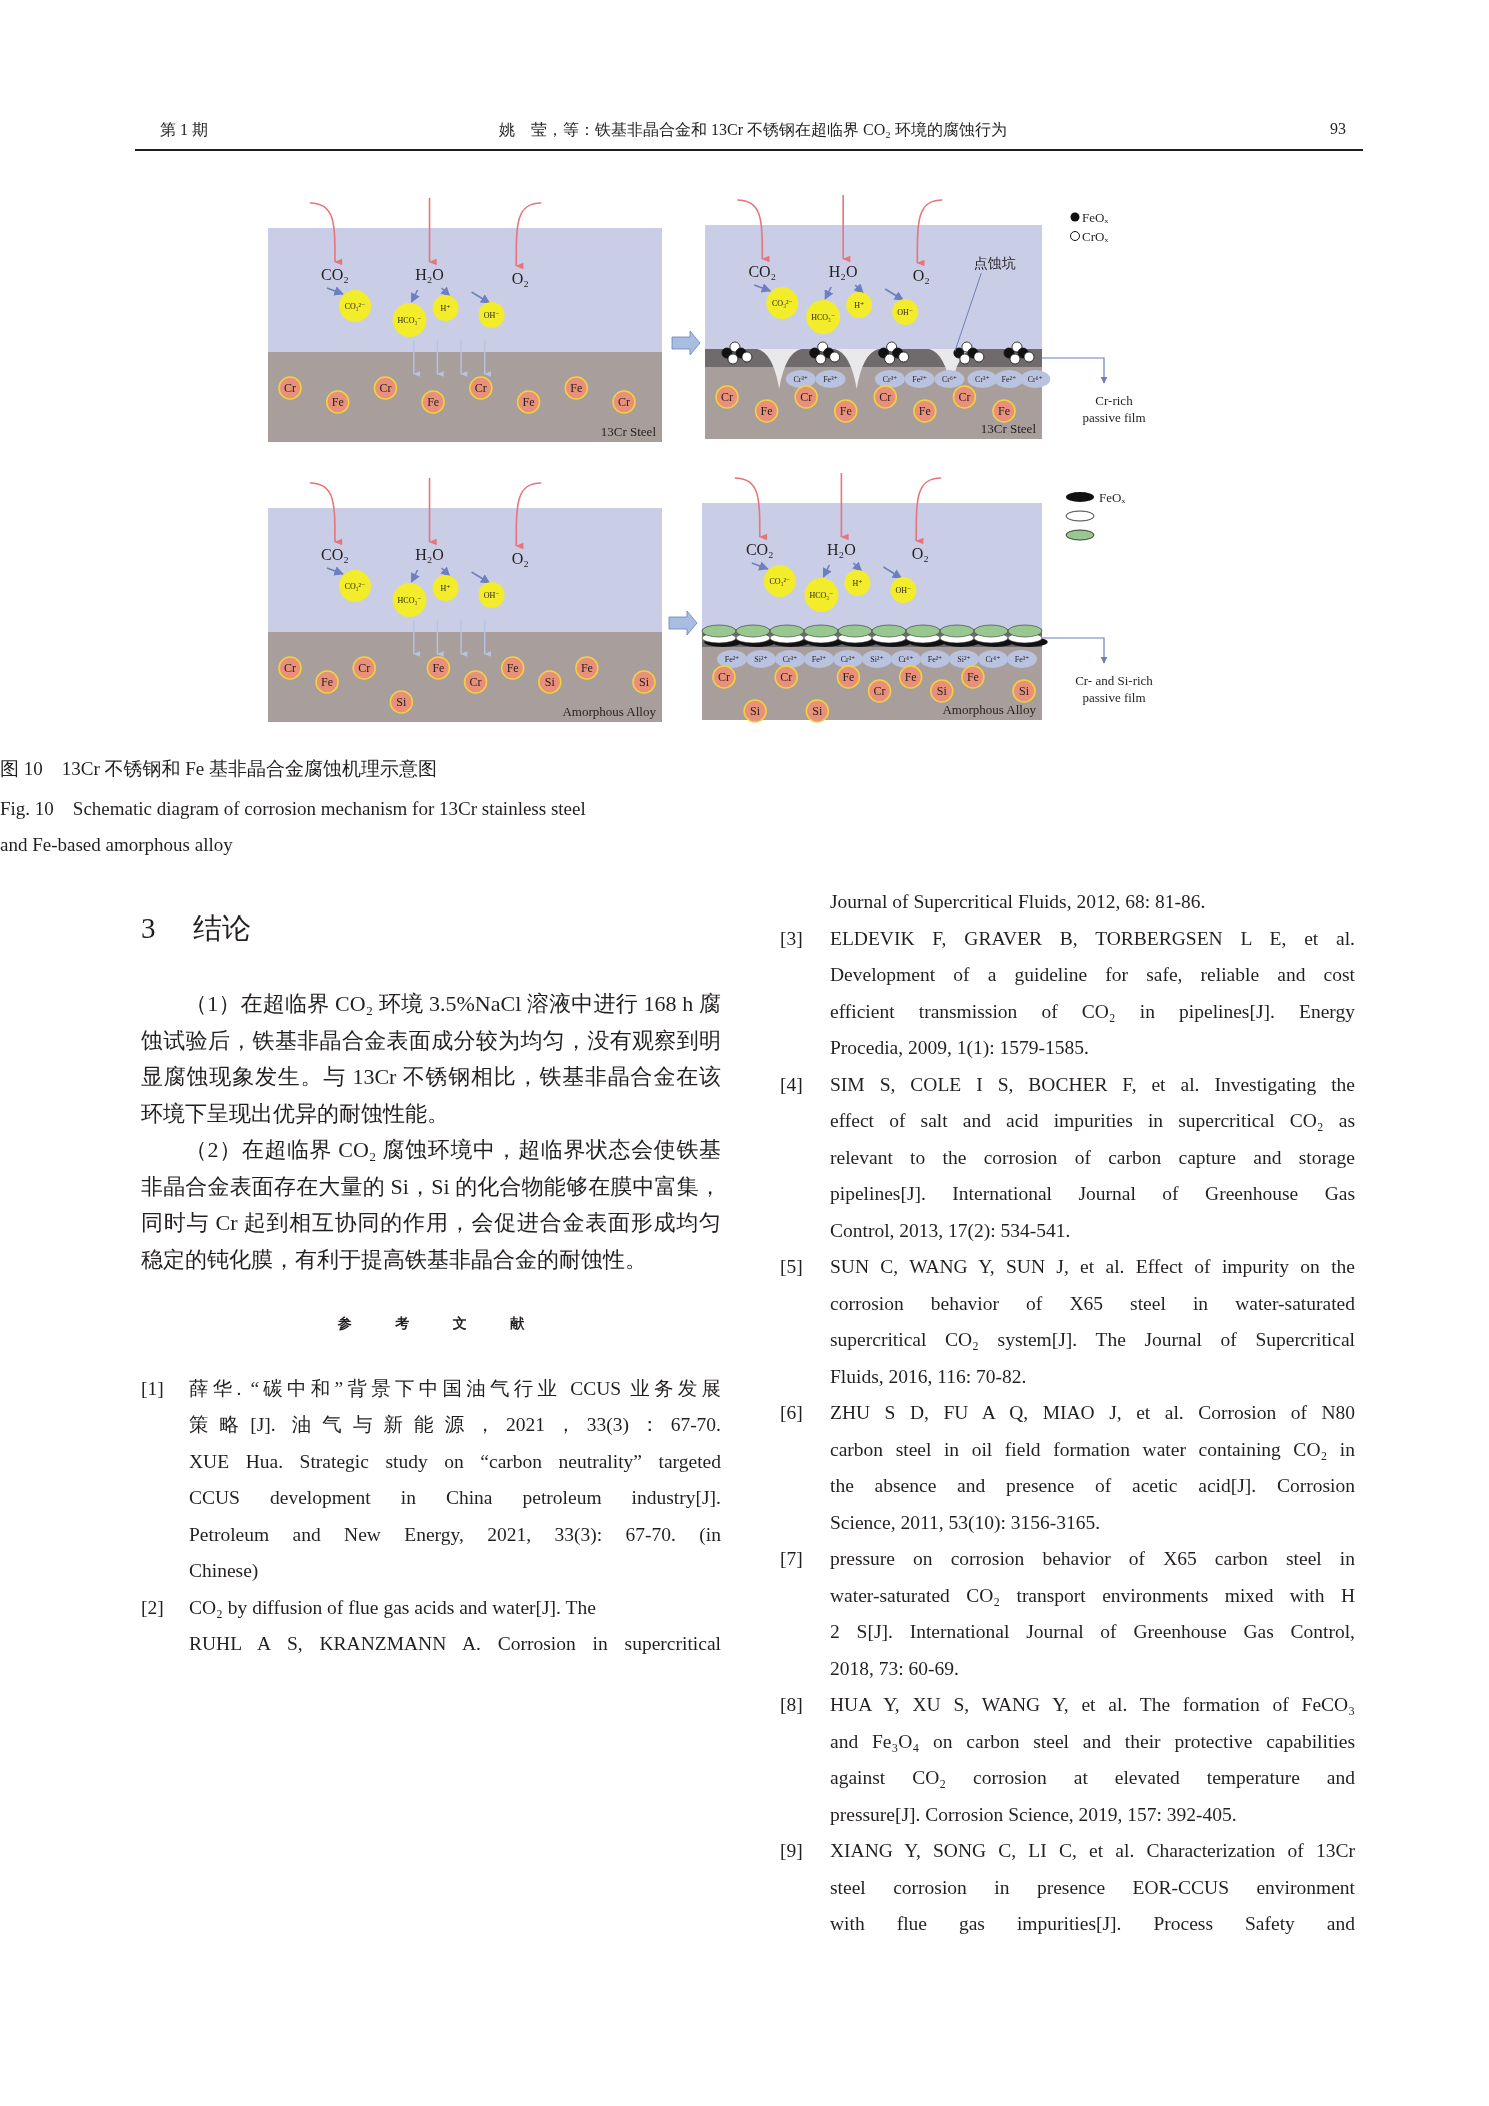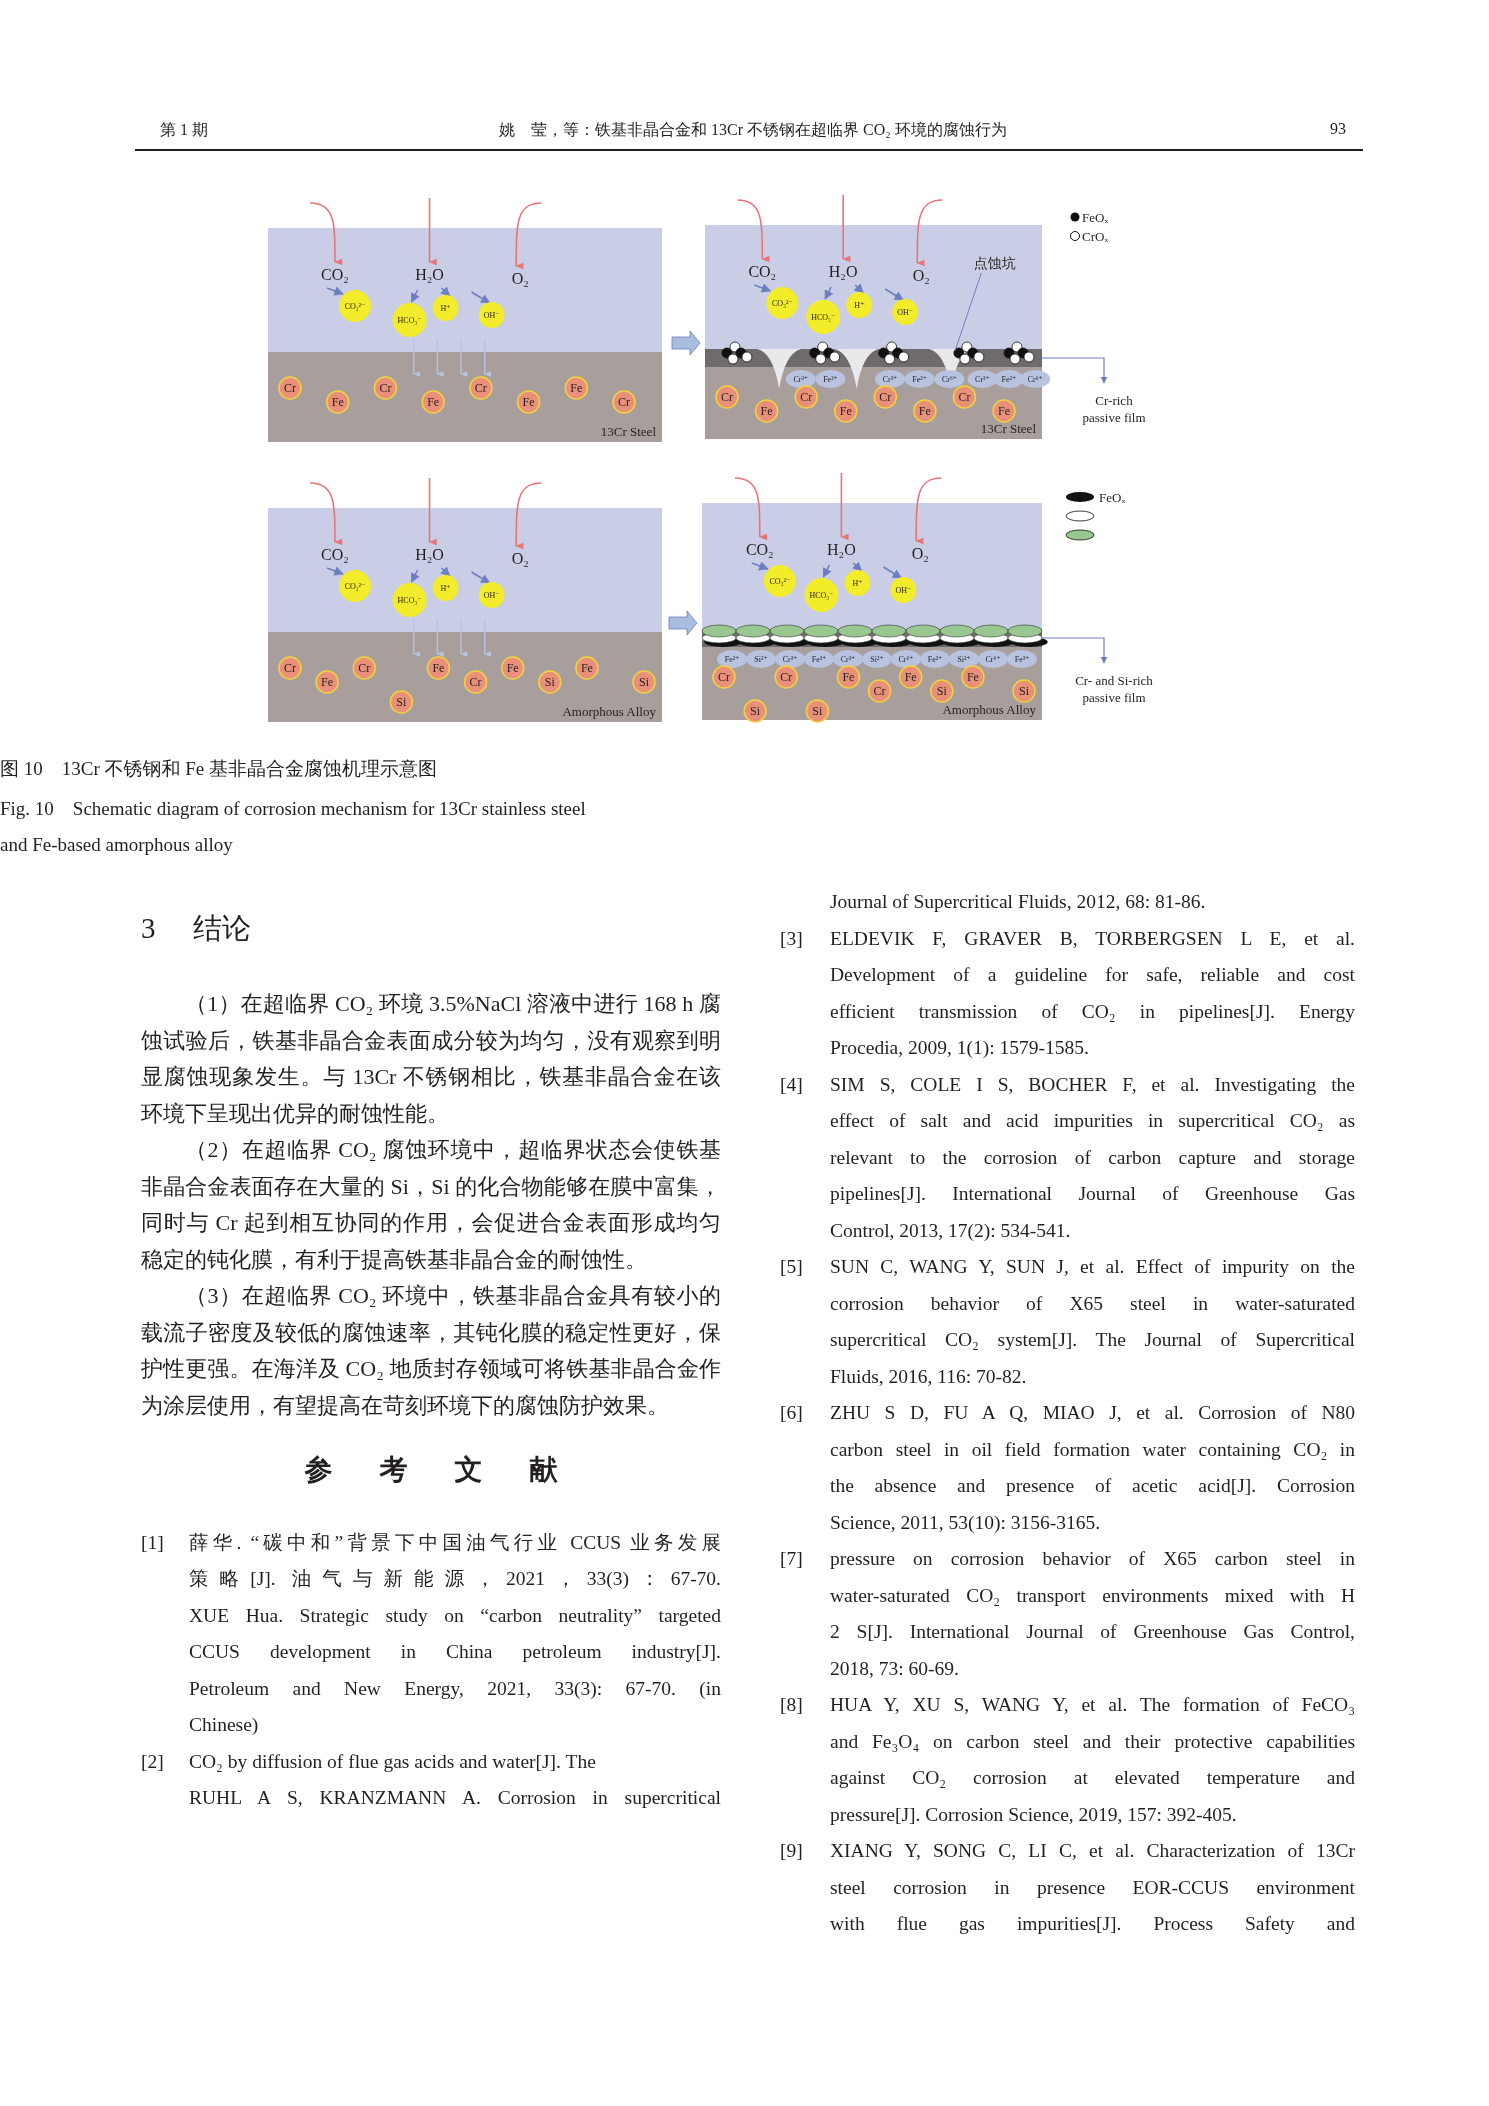--- a/index.html
+++ b/index.html
@@ -12,21 +12,21 @@
   .rule { position:absolute; left:135px; width:1228px; top:149px; height:0; border-top:2.5px solid #231f20; }
   .fig { position:absolute; left:260px; top:190px; width:1000px; height:540px; }
   .caption { position:absolute; left:0; width:1489px; text-align:left; font-size:19px; }
   .cap1 { top:756px; } .cap2 { top:796px; } .cap3 { top:834px; }
   .col { position:absolute; font-size:22px; line-height:36.5px; text-align:justify; }
   .left { left:141px; top:884px; width:580px; }
   .right { left:780px; top:884px; width:575px; font-size:19.5px; line-height:36.5px; }
   .sec { font-size:29px; margin:24px 0 38px 0; line-height:40px; }
   .sec .num { display:inline-block; width:52px; }
   .para { text-indent:44px; margin:0; }
-  .refhead { text-align:center; font-size:28px; font-weight:bold; letter-spacing:20px; margin:28px 0 36px 20px; }
+  .refhead { text-align:center; font-size:14px; font-weight:bold; letter-spacing:20px; margin:28px 0 28px 20px; }
   .ref { position:relative; padding-left:50px; font-size:19.5px; margin:0; }
   .left .ref { padding-left:48px; }
   .ref .n { position:absolute; left:0; top:0; }
   .ref .line { display:block; text-align:justify; text-align-last:justify; }
   .ref .last { text-align-last:left; }
 </style>
 </head>
 <body>
 
 <div class="hdr">
@@ -343,21 +343,20 @@
 <div class="caption cap1">图 10　13Cr 不锈钢和 Fe 基非晶合金腐蚀机理示意图</div>
 <div class="caption cap2">Fig. 10　Schematic diagram of corrosion mechanism for 13Cr stainless steel</div>
 <div class="caption cap3">and Fe-based amorphous alloy</div>
 
 <div class="col left">
   <div class="sec">
     <span class="num">3</span><span>结论</span>
   </div>
   <p class="para">（1）在超临界 CO₂ 环境 3.5%NaCl 溶液中进行 168 h 腐蚀试验后，铁基非晶合金表面成分较为均匀，没有观察到明显腐蚀现象发生。与 13Cr 不锈钢相比，铁基非晶合金在该环境下呈现出优异的耐蚀性能。</p>
   <p class="para">（2）在超临界 CO₂ 腐蚀环境中，超临界状态会使铁基非晶合金表面存在大量的 Si，Si 的化合物能够在膜中富集，同时与 Cr 起到相互协同的作用，会促进合金表面形成均匀稳定的钝化膜，有利于提高铁基非晶合金的耐蚀性。</p>
-  <p class="para">（3）在超临界 CO₂ 环境中，铁基非晶合金具有较小的载流子密度及较低的腐蚀速率，其钝化膜的稳定性更好，保护性更强。在海洋及 CO₂ 地质封存领域可将铁基非晶合金作为涂层使用，有望提高在苛刻环境下的腐蚀防护效果。</p>
   <div class="refhead">参 考 文 献</div>
   <div id="refsLeft">
       <div class="ref">
         <span class="n">[1]</span>
         <span class="line">薛华. “碳中和”背景下中国油气行业 CCUS 业务发展</span>
         <span class="line">策略[J]. 油气与新能源，2021，33(3)：67-70.</span>
         <span class="line">XUE Hua. Strategic study on “carbon neutrality” targeted</span>
         <span class="line">CCUS development in China petroleum industry[J].</span>
         <span class="line">Petroleum and New Energy, 2021, 33(3): 67-70. (in</span>
         <span class="line last">Chinese)</span>

